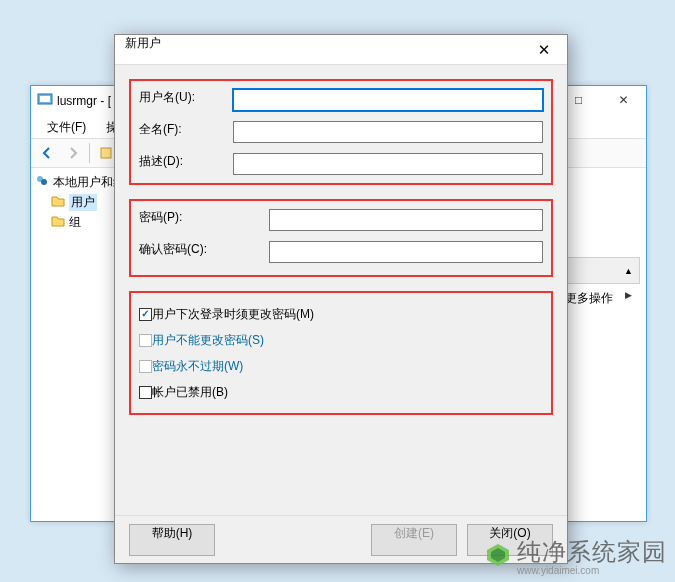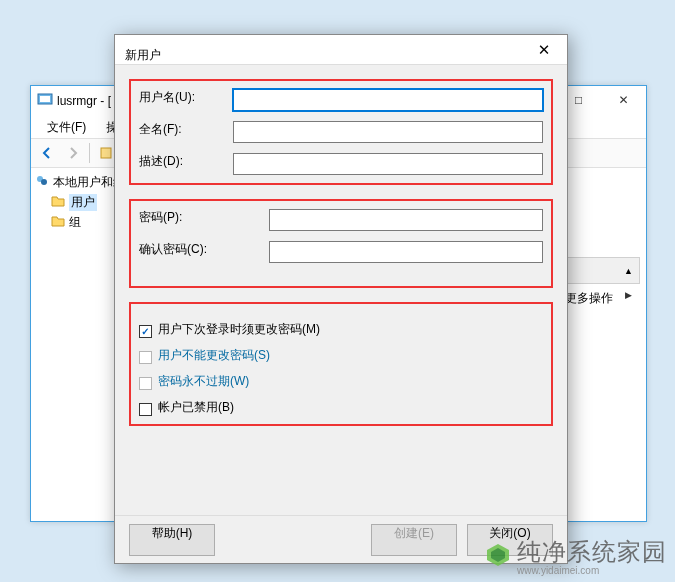--- a/index.html
+++ b/index.html
@@ -36,32 +36,32 @@
   
   .dialog {
     position: absolute;
     left: 114px; top: 34px;
     width: 454px; height: 530px;
     background: #f0f0f0;
     border: 1px solid #888;
     box-shadow: 3px 3px 18px rgba(0,0,0,0.35);
     display:flex; flex-direction:column;
   }
-  .dtitlebar { height:30px; background:#fff; display:flex; align-items:flex-end; padding-left:10px; font-size:12px; position:relative; border-bottom:1px solid #ddd;}
+  .dtitlebar { height:30px; background:#fff; display:flex; align-items:flex-start; padding-left:10px; font-size:12px; position:relative; border-bottom:1px solid #ddd;}
   .dclose { position:absolute; right:0; top:0; width:46px; height:30px; display:flex; align-items:center; justify-content:center; font-size:15px; font-weight:200; }
   .dbody { flex:1; padding:14px 14px 8px 14px; font-size:12px; }
 
   .hlbox { border:2px solid #e33; padding:8px 8px 6px 8px; margin-bottom:14px; }
   .frow { display:flex; margin-bottom:10px; }
   .flabel { width:94px; }
   .flabel.wide { width:130px; }
   .finput { flex:1; height:22px; border:1px solid #7a7a7a; background:#fff; padding:0 4px; font-size:12px; }
   .finput.focus { border:1px solid #0078d7; outline:1px solid #0078d7; }
 
-  .cbrow { display:flex; align-items:flex-end; height:26px; gap:6px; }
+  .cbrow { display:flex; align-items:center; height:26px; }
   .cbrow.disabled { color:#0369a1; }
   .cbox { width:13px; height:13px; border:1px solid #333; background:#fff; display:flex; align-items:center; justify-content:center; font-size:10px; line-height:1; }
   .cbrow.disabled .cbox { border-color:#b5b5b5; }
   .cbox.checked::after { content:"✓"; color:#0060c0; font-weight:bold; }
 
   .dbtns { height:48px; border-top:1px solid #ddd; display:flex; align-items:center; padding:0 14px; gap:10px; }
   .dbtn { width:86px; height:32px; border:1px solid #adadad; background:#e1e1e1; font-size:12px; display:flex; align-items:flex-start; justify-content:center; }
   .dbtn.disabled { color:#9a9a9a; }
   .dbtns .spacer { flex:1; }
 
@@ -164,21 +164,21 @@
         <div class="flabel"><span>描述(D):</span></div>
         <input class="finput" style="">
       </div>
     </div>
 
     <div class="hlbox">
       <div class="frow">
         <div class="flabel wide"><span>密码(P):</span></div>
         <input type="password" class="finput" style="">
       </div>
-      <div class="frow" style="margin-bottom:17px;">
+      <div class="frow" style="margin-bottom:6px;">
         <div class="flabel wide"><span>确认密码(C):</span></div>
         <input type="password" class="finput" style="">
       </div>
     </div>
 
     <div class="hlbox" style="padding-bottom:8px;">
       <div class="cbrow">
         <div class="cbox checked"></div>
         <span>用户下次登录时须更改密码(M)</span>
       </div>

